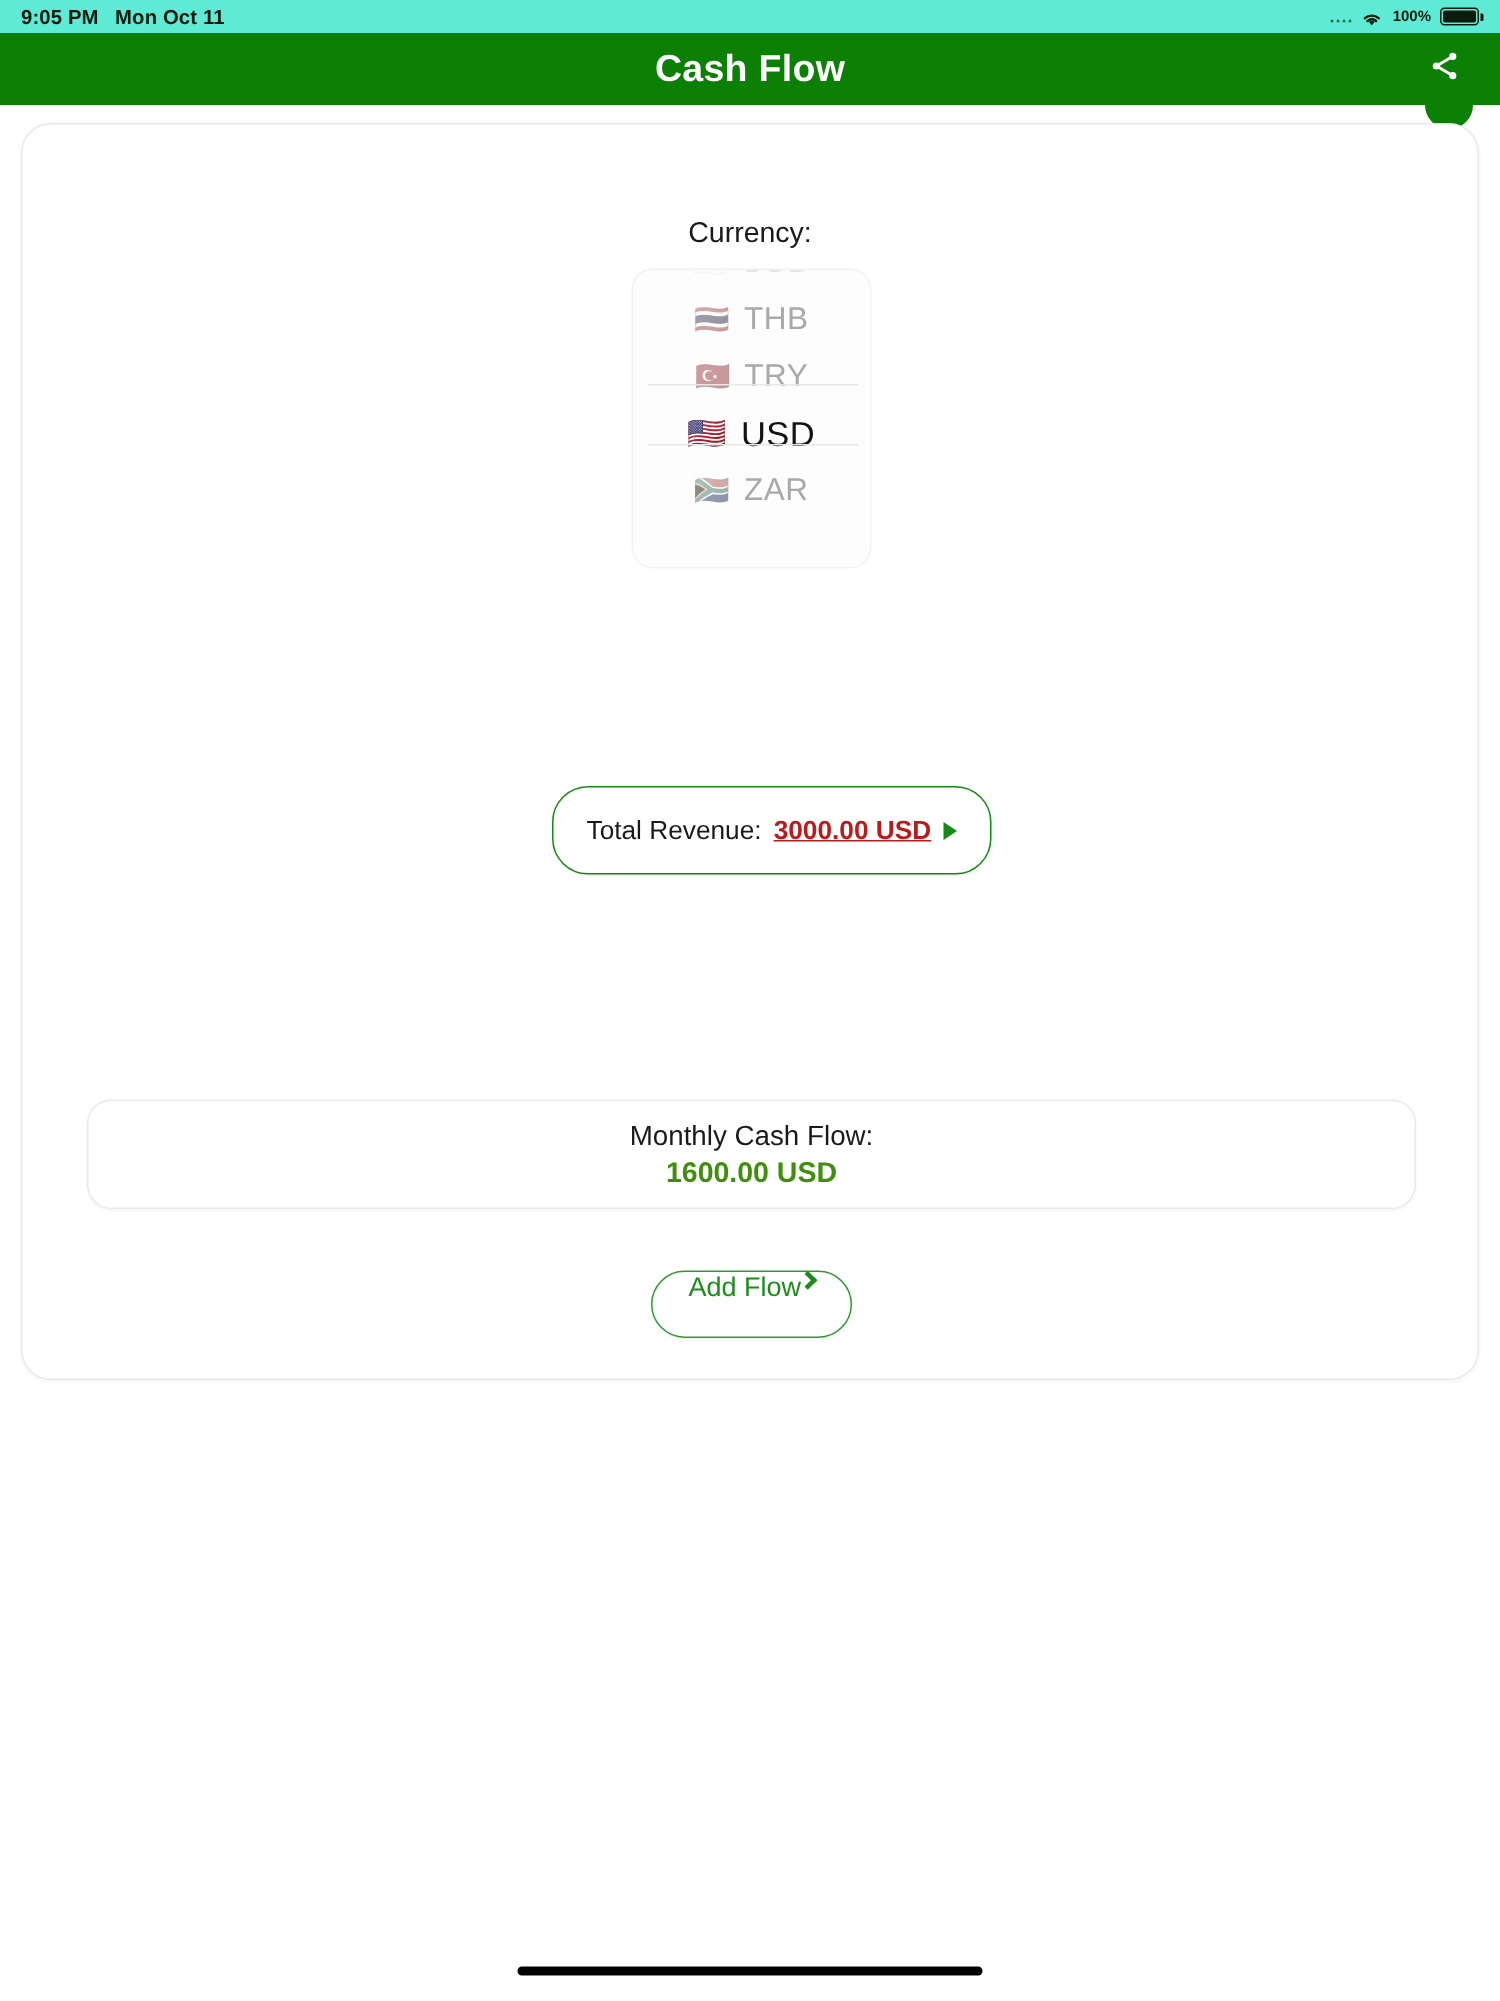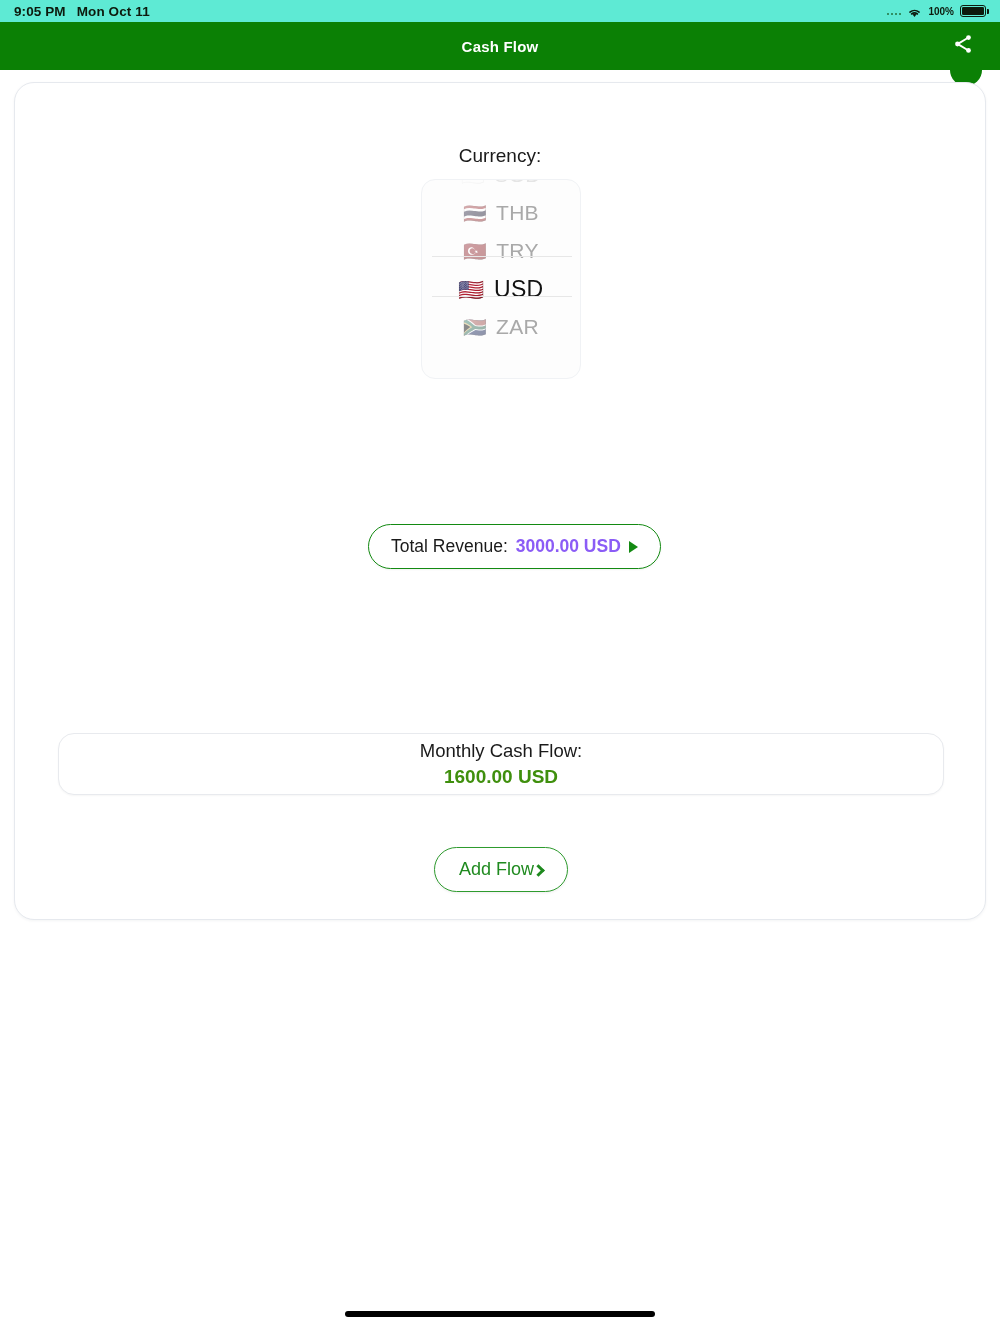--- a/index.html
+++ b/index.html
@@ -29,21 +29,21 @@
   .sb-batt i{ position:absolute; left:1.4px; top:1.4px; bottom:1.4px; right:1.4px; background:#0d1a0d; border-radius:1.3px; }
   .sb-pct{ font-size:10px; font-weight:600; }
 
   
   .header{
     position:absolute; top:22px; left:0; width:1000px; height:48px;
     background:#0b8005;
     display:flex; align-items:center; justify-content:center;
   }
   .header-title{
-    color:#ffffff; font-size:15px; font-weight:bold; letter-spacing:.2px;
+    color:#ffffff; font-size:25px; font-weight:bold; letter-spacing:.2px;
   }
   .share-btn{
     position:absolute; right:20px; top:50%; transform:translateY(-50%);
     width:34px; height:34px; display:flex; align-items:center; justify-content:center;
     cursor:pointer;
   }
   
   .header-bump{
     position:absolute; top:70px; left:950px; width:32px; height:16px;
     background:#0b8005; border-radius:0 0 18px 18px;
@@ -80,55 +80,55 @@
   .picker-row.selected{ color:#121212; font-size:23px; }
   .picker-row.selected .flag{ opacity:1; filter:none; font-size:21px; }
   .picker-band-top, .picker-band-bot{
     position:absolute; left:10px; width:140px; height:1px; background:#e7e7e7;
   }
   .picker-band-top{ top:76px; }
   .picker-band-bot{ top:116px; }
 
   
   .pill{
-    position:absolute; height:45px; display:flex; align-items:center; justify-content:center;
+    position:absolute; height:59px; display:flex; align-items:center; justify-content:center;
     gap:8px; background:#ffffff; border-radius:24px; padding:0 22px;
     font-size:17.5px; cursor:pointer; white-space:nowrap;
   }
   .pill-revenue{
     left:353px; top:441px; border:1.6px solid #138a12;
     box-shadow:0 1px 2px rgba(0,0,0,.05);
   }
   .pill-expenses{
     left:353px; top:581px; border:1.6px solid #f4372f;
     box-shadow:0 1px 2px rgba(0,0,0,.05);
   }
   .pill-label{ color:#1a1a1a; }
   .pill-value{ font-weight:bold; }
-  .pill-revenue .pill-value{ color:#8b5cf6; }
+  .pill-revenue .pill-value{ color:#b91c1c;text-decoration:underline; }
   .pill-expenses .pill-value{ color:#f4241b; }
   .tri{ width:0; height:0; border-top:6px solid transparent; border-bottom:6px solid transparent; }
   .pill-revenue .tri{ border-left:9px solid #138a12; }
   .pill-expenses .tri{ border-left:9px solid #f4241b; }
 
   
   .cashflow{
-    position:absolute; left:43px; top:650px; width:886px; height:62px;
+    position:absolute; left:43px; top:650px; width:886px; height:73px;
     background:#ffffff; border:1px solid #e8eaee; border-radius:16px;
     display:flex; flex-direction:column; align-items:center; justify-content:center;
     gap:4px; box-shadow:0 1px 2px rgba(0,0,0,.04);
   }
   .cf-label{ font-size:18.5px; color:#1a1a1a; }
   .cf-value{ font-size:19px; font-weight:bold; color:#3f8f0d; }
 
   
   .addflow{
     position:absolute; left:419px; top:764px; width:134px; height:45px;
     background:#ffffff; border:1.6px solid #2e9b2e; border-radius:24px;
-    display:flex; align-items:center; justify-content:center; 
+    display:flex; justify-content:center; 
     font-size:18px; color:#1f8a1f; cursor:pointer;
     box-shadow:0 1px 3px rgba(0,0,0,.07);
   }
   .chev{
     width:9px; height:9px;
     border-right:3px solid #1f8a1f; border-top:3px solid #1f8a1f;
     transform:rotate(45deg); margin-top:1px;
   }
 
   

